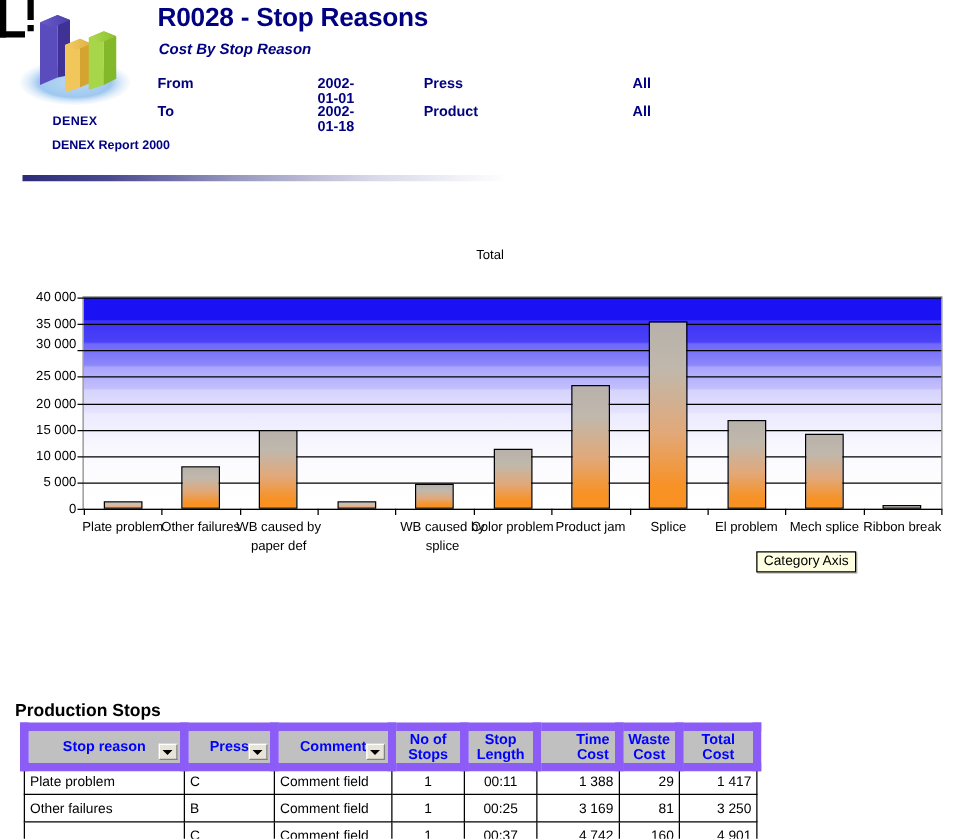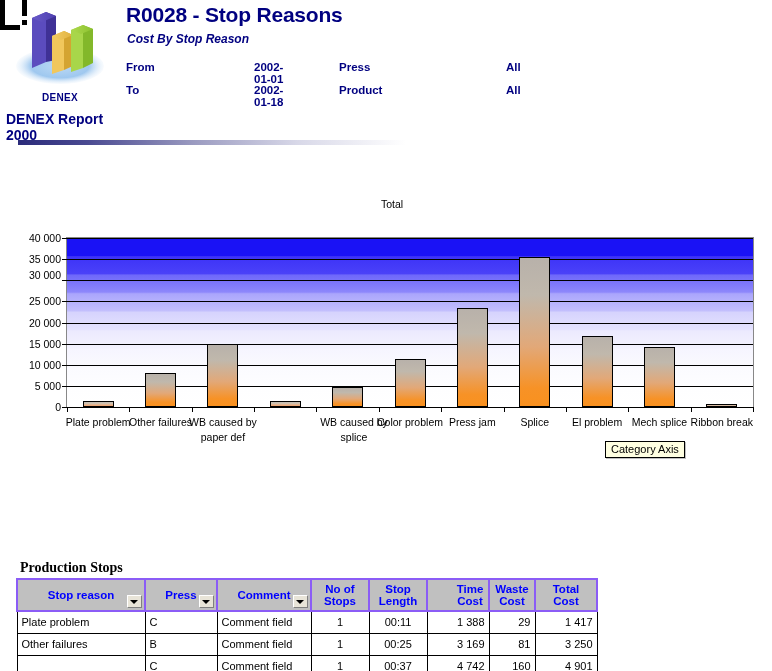--- a/index.html
+++ b/index.html
@@ -21,22 +21,22 @@
   .corner-artifact .d2 { position:absolute; left:22px; top:20px; width:5px; height:5px; background:#000; }
 
   
   .logo-wrap { position:absolute; left:10px; top:4px; width:100px; height:115px; }
   .logo-svg { position:absolute; left:0; top:0; }
   .logo-name {
     position:absolute; left:0; top:88px; width:100px; text-align:center;
     font-size:10px; font-weight:bold; color:#000080; letter-spacing:0.3px;
   }
   .logo-sub {
-    position:absolute; left:-4px; top:107px; width:130px; text-align:left;
-    font-size:14px; font-weight:bold; color:#000080;
+    position:absolute; left:-4px; top:107px; width:130px; text-align:right;
+    font-size:10px; font-weight:bold; color:#000080;
   }
 
   
   .rpt-title {
     position:absolute; left:126px; top:3px;
     font-size:21px; font-weight:bold; color:#000080;
     letter-spacing:-0.2px;
   }
   .rpt-subtitle {
     position:absolute; left:127px; top:32px;
@@ -125,30 +125,30 @@
     box-shadow: inset -1px -1px 0 #808080;
   }
   .dd-btn::after {
     content:""; position:absolute; left:3px; top:5px;
     border-left:5px solid transparent; border-right:5px solid transparent;
     border-top:5px solid #000;
   }
 
   
   .ps-title {
-    position:absolute; left:20px; top:560px;
-    font-size:14px; font-weight:bold; color:#000;font-family:Liberation Serif, serif;
+    position:absolute; left:12px; top:560px;
+    font-size:14px; font-weight:bold; color:#000;
   }
   .ps-table {
     position:absolute; left:16px; top:578px;
     border-collapse:collapse; table-layout:fixed;
   }
   .ps-table th {
     background:#c0c0c0; color:#0000ff; font-size:11.5px; font-weight:bold;
-    border:2px solid #8b5cf6; height:32px; vertical-align:middle;
+    border:7px solid #8b5cf6; height:32px; vertical-align:middle;
     position:relative; padding:0 4px;
   }
   .ps-table th .th-dd {
     position:absolute; right:2px; bottom:2px; width:15px; height:13px;
     background:#e8e4d8; border:1px solid #fff;
     border-right-color:#808080; border-bottom-color:#808080;
   }
   .ps-table th .th-dd::after {
     content:""; position:absolute; left:2px; top:4px;
     border-left:4.5px solid transparent; border-right:4.5px solid transparent;
@@ -274,21 +274,21 @@
         <div class="bar short" title="Start Delay reason: 1400" style="left: 202.773px; width: 31px; height: 5.915px;"></div>
         <div class="xtick" style="left: 187.091px;"></div>
         <div class="bar" title="WB caused by splice: 4800" style="left: 265.136px; width: 31px; height: 20.28px;"></div>
         <div class="xtick" style="left: 249.455px;"></div>
         <div class="xlabel" style="left: 287px; width: 76.3636px;">WB caused by splice</div>
         <div class="bar" title="Color problem: 11300" style="left: 327.5px; width: 31px; height: 47.7425px;"></div>
         <div class="xtick" style="left: 311.818px;"></div>
         <div class="xlabel" style="left: 343px; width: 76.3636px;">Color problem</div>
         <div class="bar" title="Folder jam: 23500" style="left: 389.864px; width: 31px; height: 99.2875px;"></div>
         <div class="xtick" style="left: 374.182px;"></div>
-        <div class="xlabel" style="left: 405.364px; width: 76.3636px;">Press jam</div>
+        <div class="xlabel" style="left: 405.364px; width: 76.3636px;">Product jam</div>
         <div class="bar" title="Splice: 35400" style="left: 452.227px; width: 31px; height: 149.565px;"></div>
         <div class="xtick" style="left: 436.545px;"></div>
         <div class="xlabel" style="left: 467.727px; width: 76.3636px;">Splice</div>
         <div class="bar" title="El problem: 16800" style="left: 514.591px; width: 31px; height: 70.98px;"></div>
         <div class="xtick" style="left: 498.909px;"></div>
         <div class="xlabel" style="left: 530.091px; width: 76.3636px;">El problem</div>
         <div class="bar" title="Mech problem: 14300" style="left: 576.955px; width: 31px; height: 60.4175px;"></div>
         <div class="xtick" style="left: 561.273px;"></div>
         <div class="xlabel" style="left: 592.455px; width: 76.3636px;">Mech splice</div>
         <div class="bar short" title="Ribbon break: 700" style="left: 639.318px; width: 31px; height: 3px;"></div>

